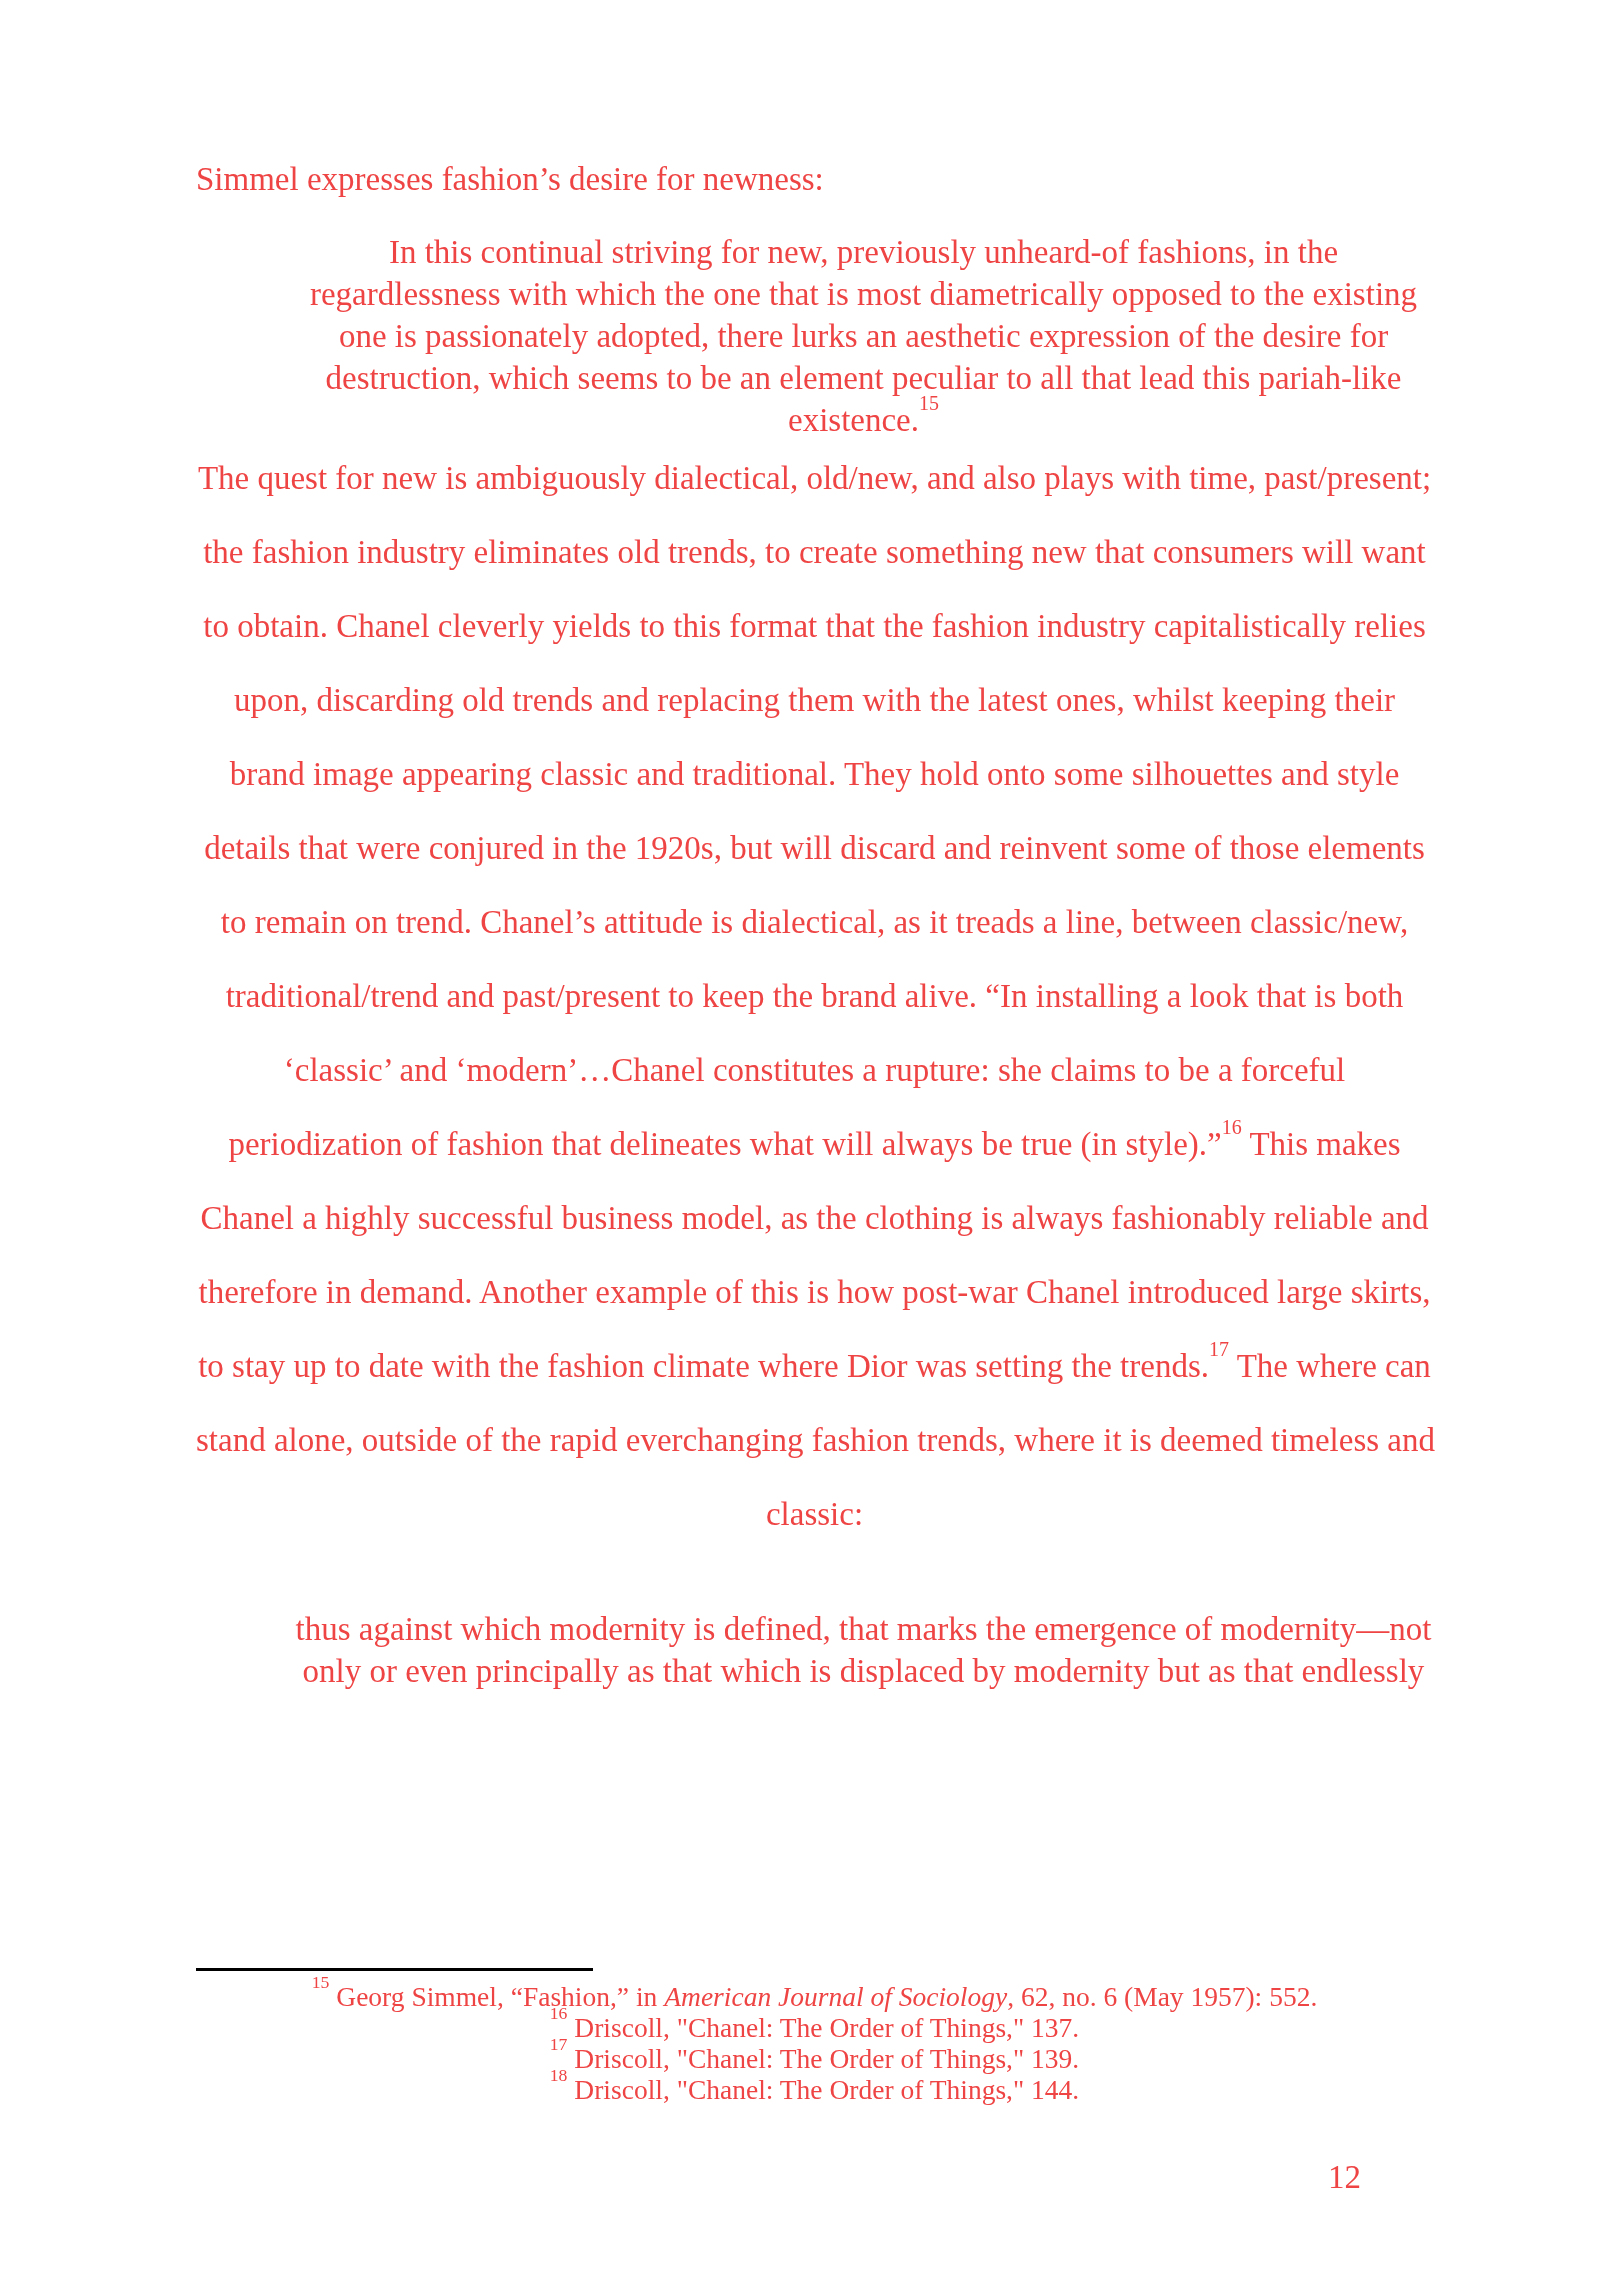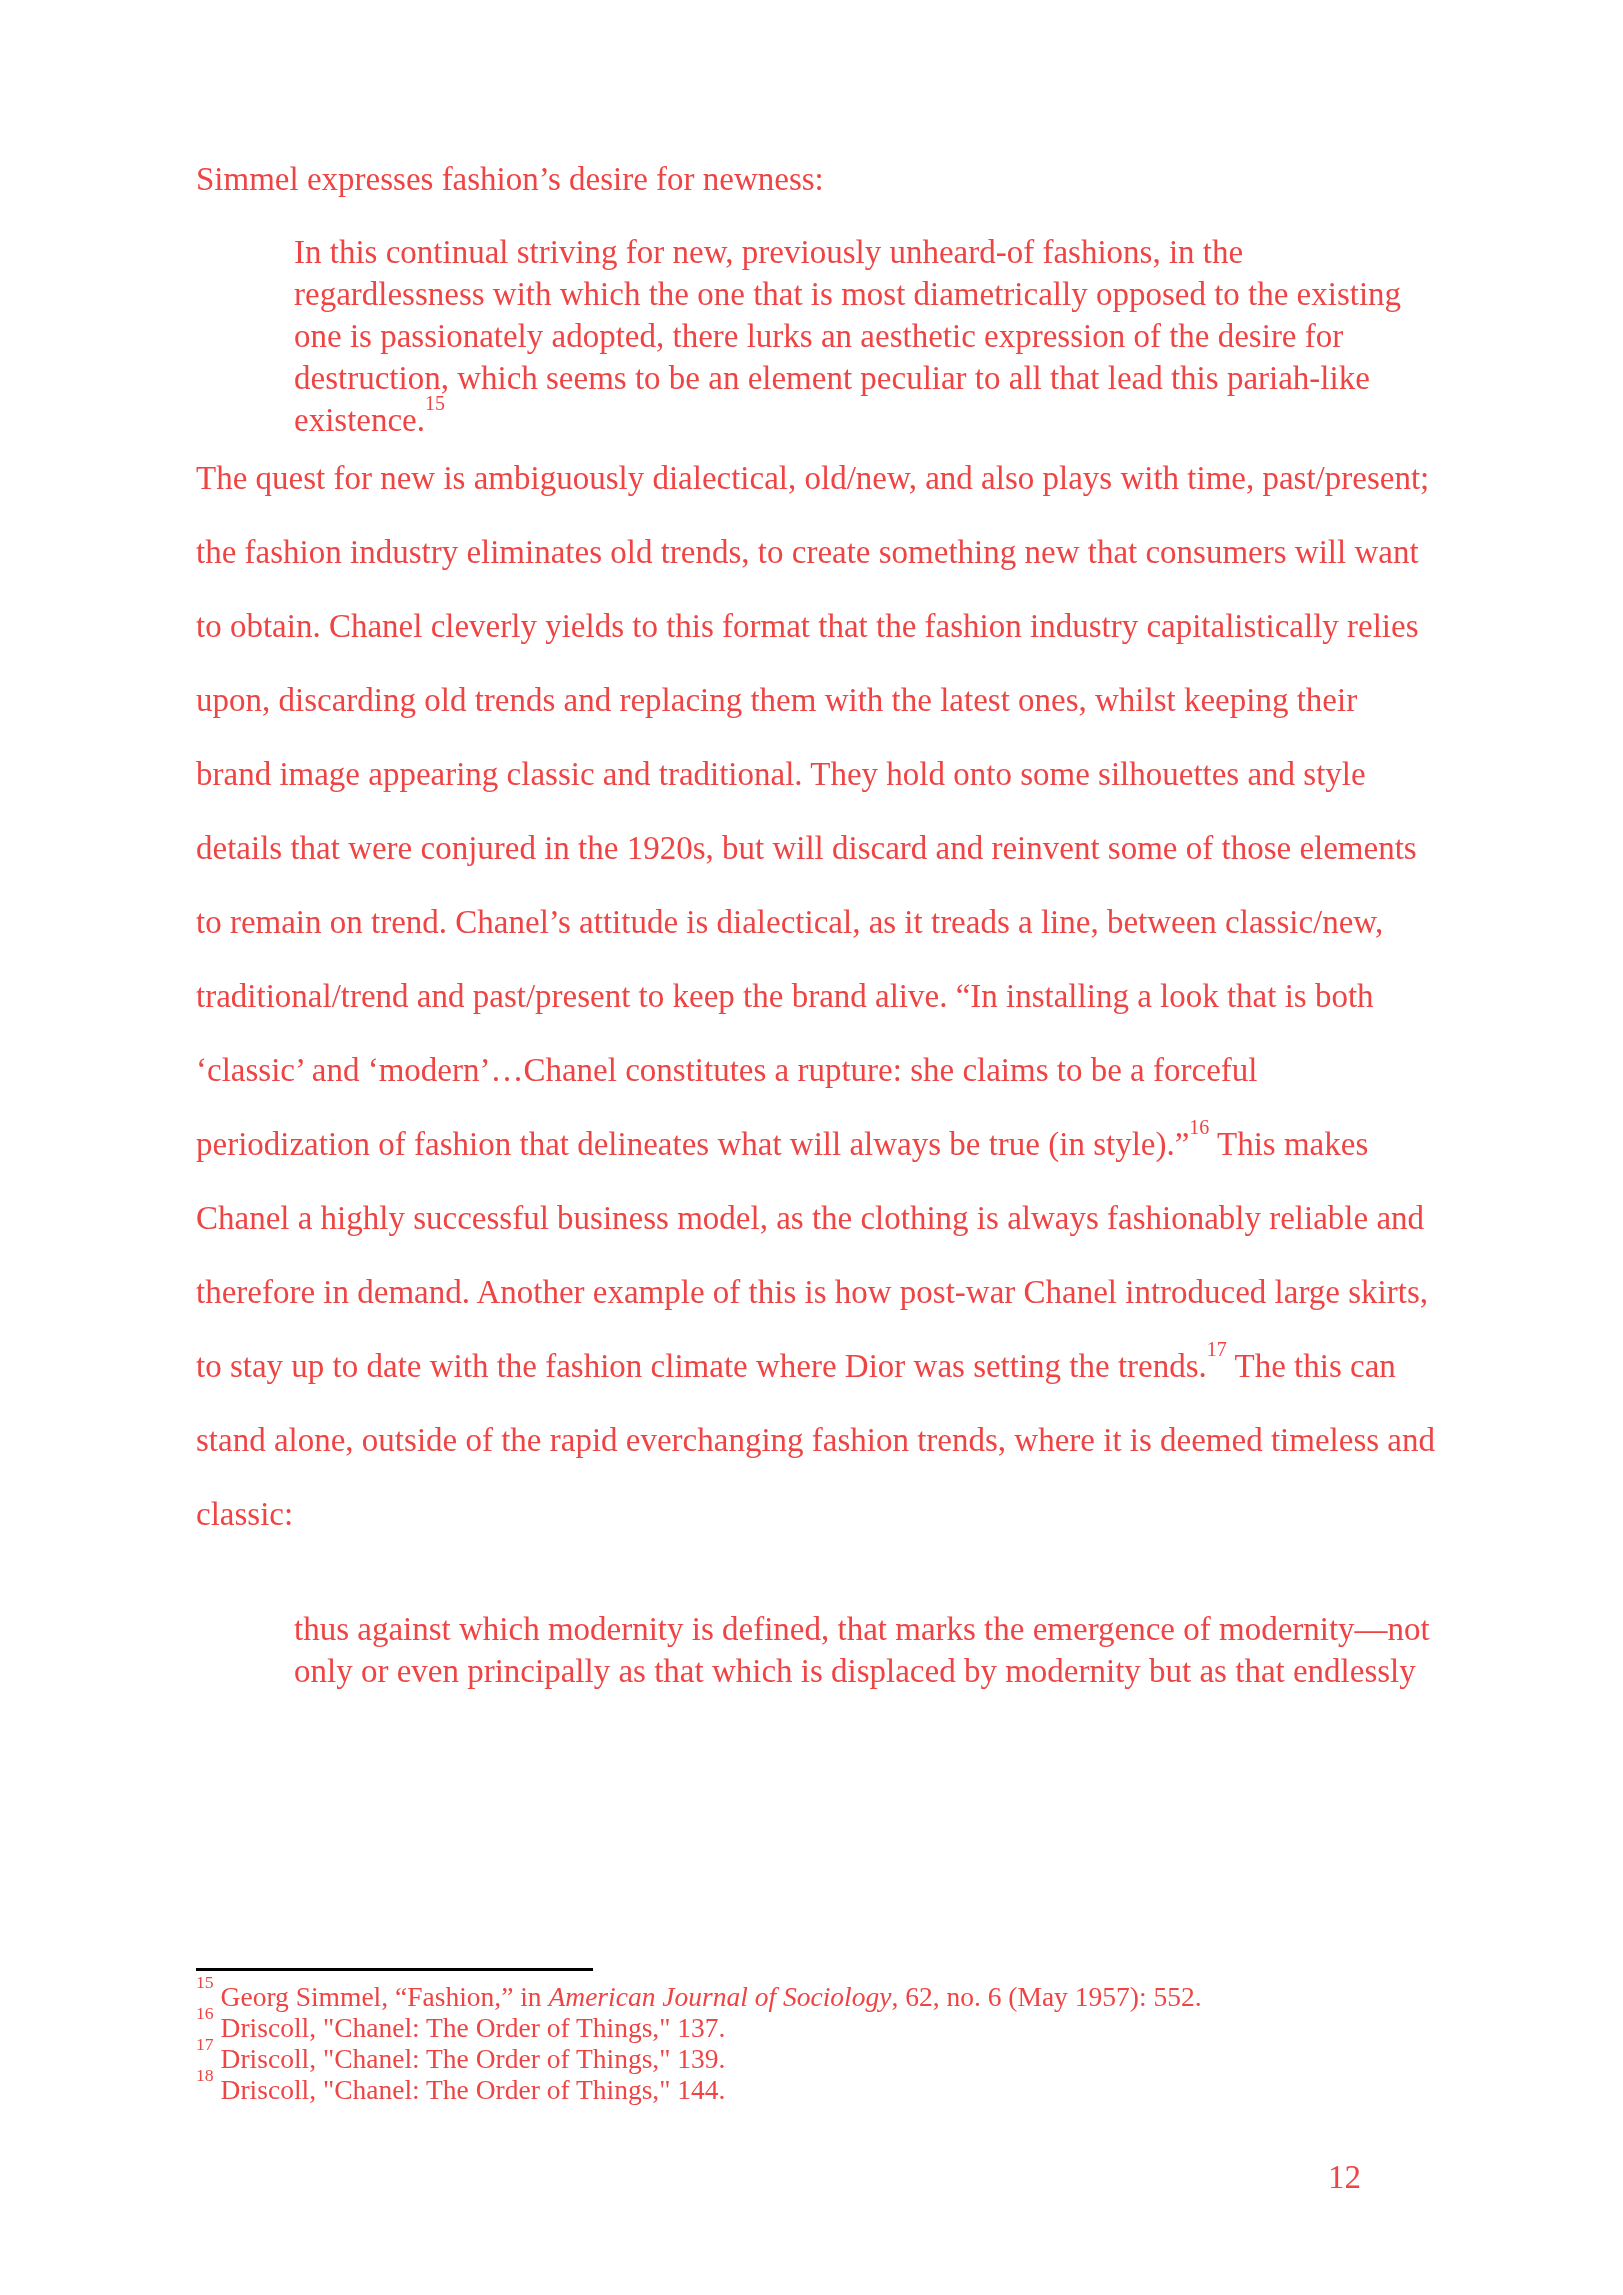--- a/index.html
+++ b/index.html
@@ -29,21 +29,21 @@
   }
   .quote1 { top: 231px; }
   .quote2 { top: 1608px; }
   .bodytext {
     position: absolute;
     left: 196px;
     top: 441px;
     width: 1237px;
     line-height: 74px;
   }
-  .ln { white-space: nowrap; }
+  .ln { white-space: nowrap; text-align: center; }
   sup.fnref {
     font-size: 20px;
     line-height: 0;
     position: relative;
     top: -0.45em;
   }
   .fnsep {
     position: absolute;
     left: 196px;
     top: 1968px;
@@ -90,21 +90,21 @@
     <div class="ln"><span>to obtain. Chanel cleverly yields to this format that the fashion industry capitalistically relies</span><sup class="fnref"></sup><span></span></div>
     <div class="ln"><span>upon, discarding old trends and replacing them with the latest ones, whilst keeping their</span><sup class="fnref"></sup><span></span></div>
     <div class="ln"><span>brand image appearing classic and traditional. They hold onto some silhouettes and style</span><sup class="fnref"></sup><span></span></div>
     <div class="ln"><span>details that were conjured in the 1920s, but will discard and reinvent some of those elements</span><sup class="fnref"></sup><span></span></div>
     <div class="ln"><span>to remain on trend. Chanel’s attitude is dialectical, as it treads a line, between classic/new,</span><sup class="fnref"></sup><span></span></div>
     <div class="ln"><span>traditional/trend and past/present to keep the brand alive. “In installing a look that is both</span><sup class="fnref"></sup><span></span></div>
     <div class="ln"><span>‘classic’ and ‘modern’…Chanel constitutes a rupture: she claims to be a forceful</span><sup class="fnref"></sup><span></span></div>
     <div class="ln"><span>periodization of fashion that delineates what will always be true (in style).”</span><sup class="fnref">16</sup><span> This makes</span></div>
     <div class="ln"><span>Chanel a highly successful business model, as the clothing is always fashionably reliable and</span><sup class="fnref"></sup><span></span></div>
     <div class="ln"><span>therefore in demand. Another example of this is how post-war Chanel introduced large skirts,</span><sup class="fnref"></sup><span></span></div>
-    <div class="ln"><span>to stay up to date with the fashion climate where Dior was setting the trends.</span><sup class="fnref">17</sup><span> The this can</span></div>
+    <div class="ln"><span>to stay up to date with the fashion climate where Dior was setting the trends.</span><sup class="fnref">17</sup><span> The where can</span></div>
     <div class="ln"><span>stand alone, outside of the rapid everchanging fashion trends, where it is deemed timeless and</span><sup class="fnref"></sup><span></span></div>
     <div class="ln"><span>classic:</span><sup class="fnref"></sup><span></span></div>
   </div>
 
   <div class="blockquote quote2">
     <div class="ln"><span>thus against which modernity is defined, that marks the emergence of modernity—not</span><sup class="fnref"></sup></div>
     <div class="ln"><span>only or even principally as that which is displaced by modernity but as that endlessly</span><sup class="fnref"></sup></div>
   </div>
 
   <div class="fnsep"></div>

